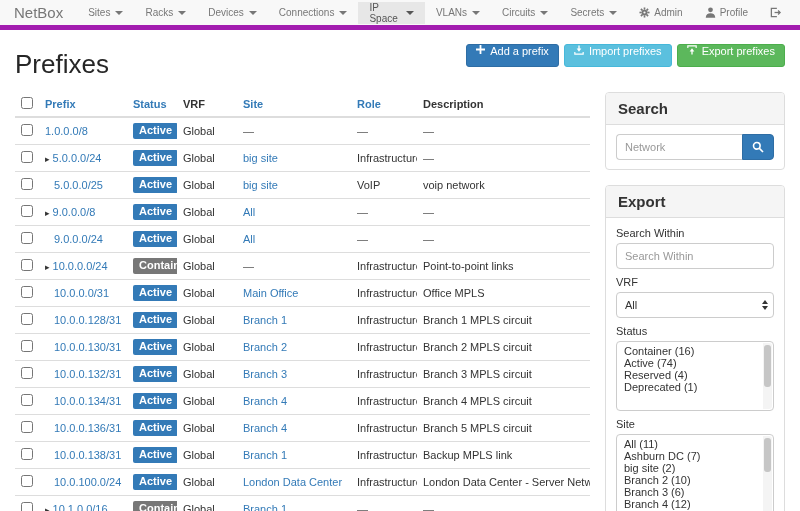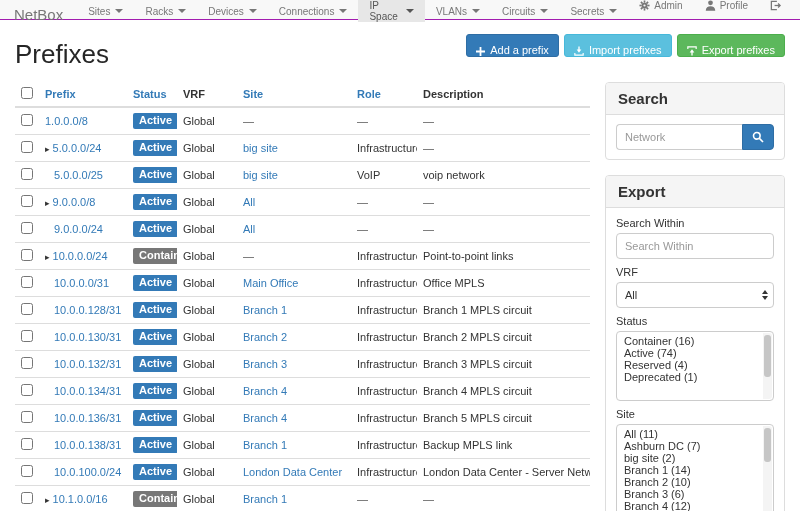--- a/index.html
+++ b/index.html
@@ -1,35 +1,35 @@
 <!DOCTYPE html>
 <html><head>
 <meta charset="utf-8">
 <style>
   * { box-sizing: border-box; margin: 0; padding: 0; }
   html,body { width:800px; height:511px; overflow:hidden; background:#fff;
     font-family:"Liberation Sans","DejaVu Sans",sans-serif; font-size:11px; color:#333; }
 
   
-  .navbar { height:20px; background:#f8f8f8; border-bottom:1px solid #a21caf;
-    display:flex; align-items:flex-start; }
+  .navbar { height:30px; background:#f8f8f8; border-bottom:5px solid #a21caf;
+    display:flex; align-items:center; }
   .brand { font-size:15px; color:#777; line-height:29px; padding:0 14px 0 14px; text-decoration:none; }
   .nav-menu { display:flex; align-items:stretch; }
   .nav-item { display:flex; align-items:center; gap:5px; padding:0 11px; color:#777;
     text-decoration:none; font-size:10px; cursor:pointer; }
   .nav-item.active { background:#e7e7e7; color:#555; }
   .caret { width:0; height:0; border-left:4px solid transparent; border-right:4px solid transparent;
     border-top:4px solid #777; display:inline-block; }
   .nav-right { margin-left:auto; display:flex; align-items:stretch; padding-right:8px; }
   .nav-right .nav-item { gap:4px; }
 
   
   .content { position:relative; padding:0 15px; }
   .actions { position:absolute; top:14px; right:15px; display:flex; gap:5px; }
-  .btn { display:inline-flex; align-items:flex-end; gap:5px; height:23px; padding:0 9px;
+  .btn { display:inline-flex; align-items:flex-start; gap:5px; height:23px; padding:0 9px;
     border-radius:3px; color:#fff; font-size:11px; border:1px solid transparent; cursor:pointer; }
   .btn-primary { background:#337ab7; border-color:#2e6da4; }
   .btn-info    { background:#5bc0de; border-color:#46b8da; }
   .btn-success { background:#5cb85c; border-color:#4cae4c; }
   h1.page-title { font-size:26px; font-weight:400; color:#262626; padding:19px 0 12px; }
 
   .cols { display:flex; gap:15px; align-items:flex-start; }
   .main { flex:1; min-width:0; }
   .sidebar { width:180px; flex:none; }
 
@@ -395,21 +395,20 @@
               <div class="sb-track">
                 <div class="sb-thumb" style="top:2px;height:42px;"></div>
               </div>
           </div>
 
           <label class="field-label">Site</label>
           <div class="listbox lb-site" id="lb-site">
             <div class="opt">All (11)</div>
               <div class="opt">Ashburn DC (7)</div>
               <div class="opt">big site (2)</div>
-              <div class="opt">Branch 1 (14)</div>
               <div class="opt">Branch 2 (10)</div>
               <div class="opt">Branch 3 (6)</div>
               <div class="opt">Branch 4 (12)</div>
               <div class="opt">Branch 5 (7)</div>
               <div class="sb-track">
                 <div class="sb-thumb" style="top:2px;height:34px;"></div>
               </div>
           </div>
 
           

